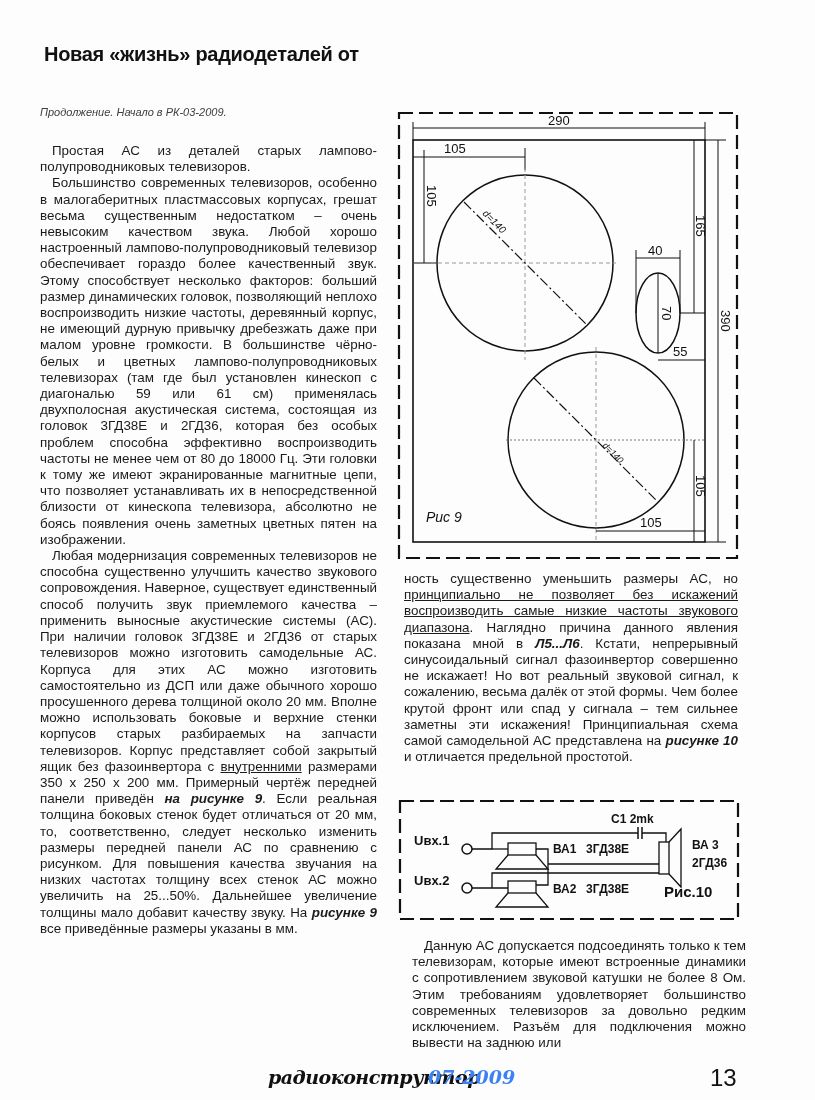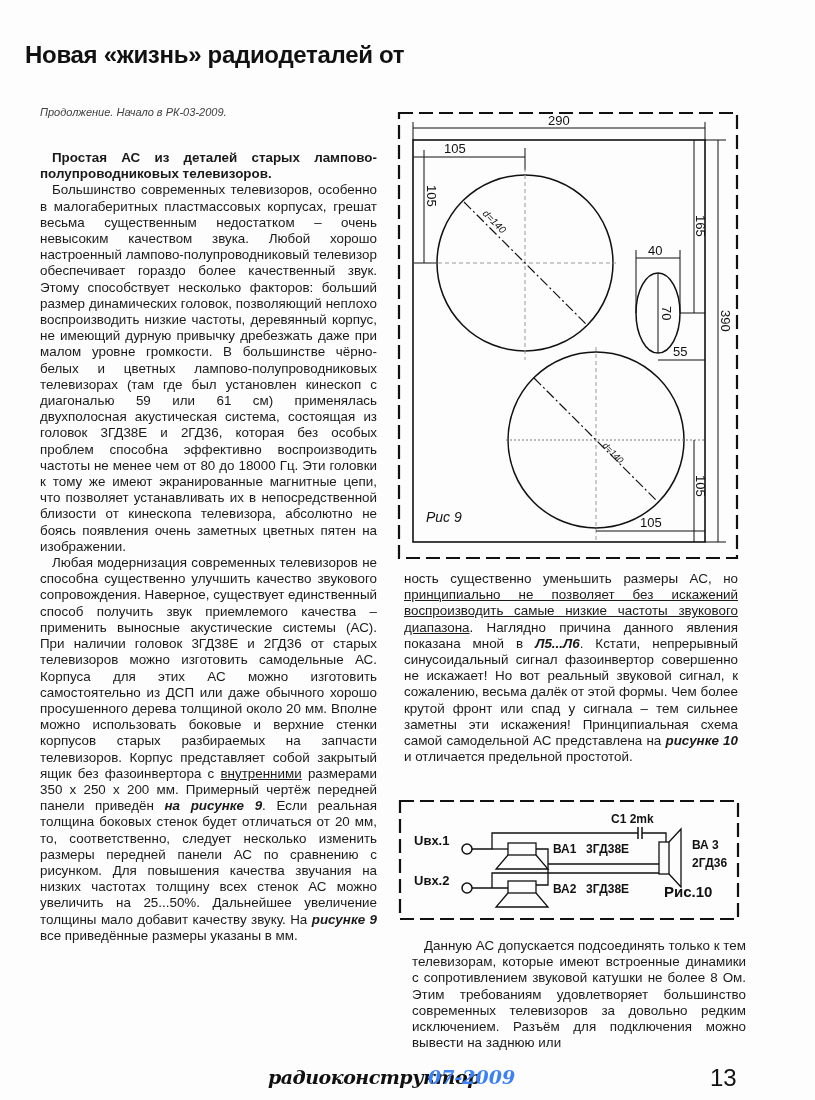--- a/index.html
+++ b/index.html
@@ -1,33 +1,33 @@
 <!DOCTYPE html>
 <html><head>
 <meta charset="utf-8">
 <style>
   html, body { margin: 0; padding: 0; }
   body {
     width: 815px; height: 1100px; background: #fdfdfd; position: relative; overflow: hidden;
     font-family: "Liberation Sans", sans-serif; color: #1a1a1a;
   }
   .title {
-    position: absolute; left: 25px; top: 38px; width: 700px;
-    font-family: "Liberation Sans", sans-serif; font-weight: bold; font-size: 24px;
+    position: absolute; left: 44px; top: 38px; width: 700px;
+    font-family: "Liberation Sans", sans-serif; font-weight: bold; font-size: 20px;
     line-height: 33px; letter-spacing: -0.3px; color: #111;
   }
   .continuation {
     position: absolute; left: 40px; top: 106px; font-style: italic; font-size: 11px; color: #404040;
   }
   .col {
     position: absolute; font-size: 13.4px; line-height: 16.2px; text-align: justify; color: #1a1a1a;
   }
   .col p { margin: 0; text-indent: 12px; }
   .col p.noindent { text-indent: 0; }
-  .col p.subhead { font-weight: bold; text-indent: 12px; margin-top: 7px; }
+  .col p.subhead { font-weight: normal; text-indent: 12px; }
   .col1 { left: 40px; top: 143px; width: 337px; }
   .col2a { left: 404px; top: 571px; width: 334px; }
   .col2b { left: 412px; top: 938px; width: 334px; }
   .bi { font-weight: bold; font-style: italic; }
   .ul { text-decoration: underline; }
   .fig9 { position: absolute; left: 396px; top: 110px; width: 350px; height: 452px; }
   .fig10 { position: absolute; left: 396px; top: 797px; width: 350px; height: 127px; }
   svg text { font-family: "Liberation Sans", sans-serif; fill: #111; }
   .footer-mag {
     position: absolute; left: 268px; top: 1066px; font-family: "DejaVu Serif", serif;

